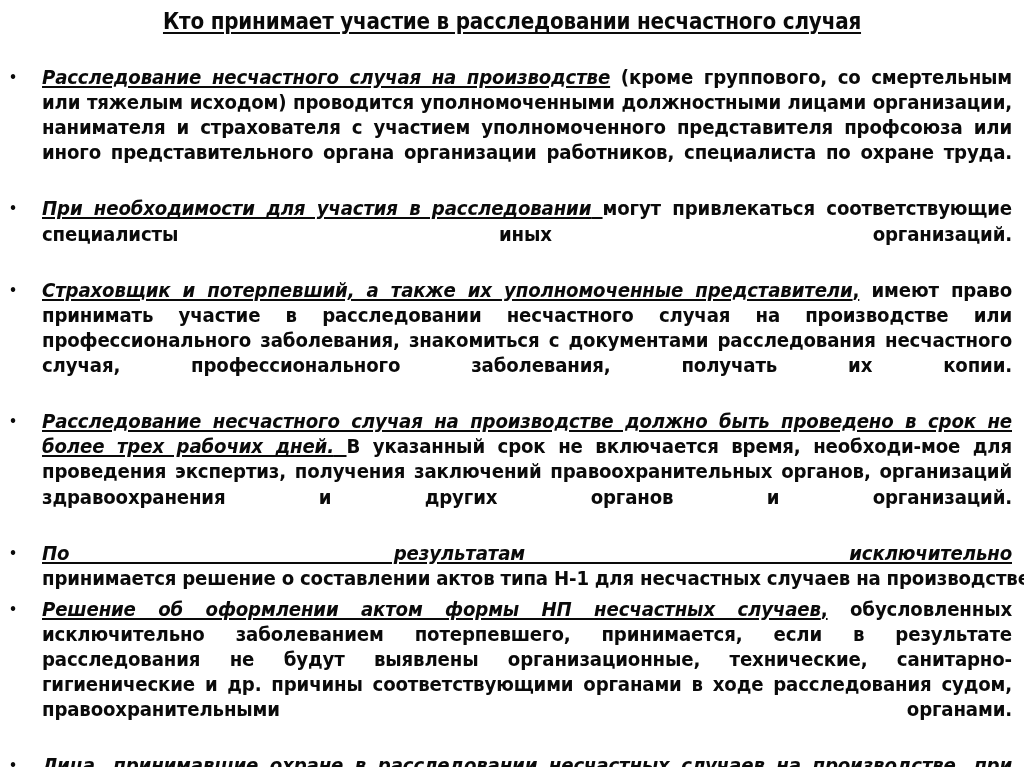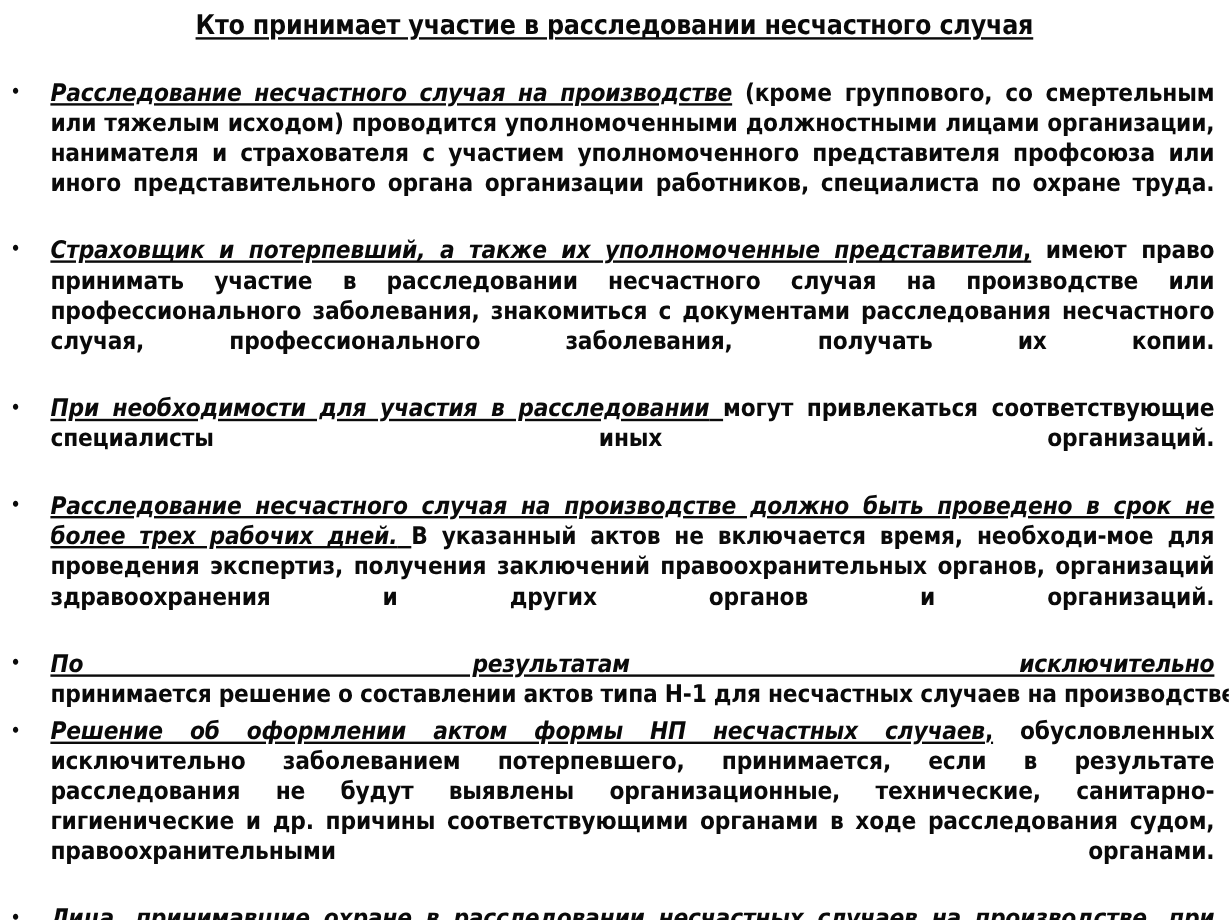--- a/index.html
+++ b/index.html
@@ -104,29 +104,29 @@
 
   <h1 class="slide-title">Кто принимает участие в расследовании несчастного случая</h1>
 
   <ul class="body-list">
 
     <li class="bullet-item">
       <span class="emph">Расследование несчастного случая на производстве</span><span class="emph-tail"></span><span class="run"> (кроме группового, со смертельным или тяжелым исходом) проводится уполномоченными должностными лицами организации, нанимателя и страхователя с участием уполномоченного представителя профсоюза или иного представительного органа организации работников, специалиста по охране труда.</span>
     </li>
 
     <li class="bullet-item">
+      <span class="emph">При необходимости для участия в расследовании</span><span class="emph-tail"> </span><span class="run">могут привлекаться соответствующие специалисты иных организаций.</span>
+    </li>
+
+    <li class="bullet-item">
       <span class="emph">Страховщик и потерпевший, а также их уполномоченные представители</span><span class="emph-tail">,</span><span class="run"> имеют право принимать участие в расследовании несчастного случая на производстве или профессионального заболевания, знакомиться с документами расследования несчастного случая, профессионального заболевания, получать их копии.</span>
     </li>
 
     <li class="bullet-item">
-      <span class="emph">При необходимости для участия в расследовании</span><span class="emph-tail"> </span><span class="run">могут привлекаться соответствующие специалисты иных организаций.</span>
-    </li>
-
-    <li class="bullet-item">
-      <span class="emph">Расследование несчастного случая на производстве должно быть проведено в срок не более трех рабочих дней.</span><span class="emph-tail"> </span><span class="run">В указанный актов не включается время, необходи-мое для проведения экспертиз, получения заключений правоохранительных органов, организаций здравоохранения и других органов и организаций.</span>
+      <span class="emph">Расследование несчастного случая на производстве должно быть проведено в срок не более трех рабочих дней.</span><span class="emph-tail"> </span><span class="run">В указанный срок не включается время, необходи-мое для проведения экспертиз, получения заключений правоохранительных органов, организаций здравоохранения и других органов и организаций.</span>
     </li>
 
     <li class="bullet-item">
       <span class="emph">По результатам исключительно</span><span class="emph-tail"> </span><span class="run wide-gap">принимается решение о составлении актов типа Н-1 для несчастных случаев на производстве или НП для   непроизводственных несчастных случаев.</span>
     </li>
 
     <li class="bullet-item">
       <span class="emph">Решение об оформлении актом формы НП несчастных случаев</span><span class="emph-tail">,</span><span class="run"> обусловленных исключительно заболеванием потерпевшего, принимается, если в результате расследования не будут выявлены организационные, технические, санитарно-гигиенические и др. причины соответствующими органами в ходе расследования судом, правоохранительными органами.</span>
     </li>
 

